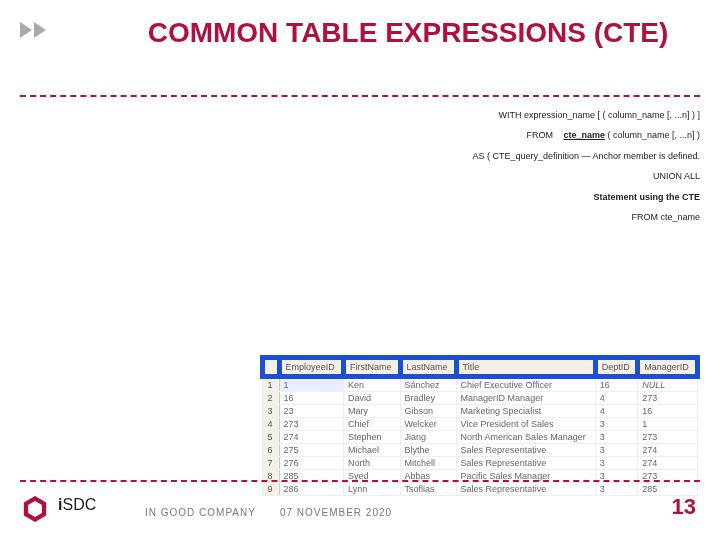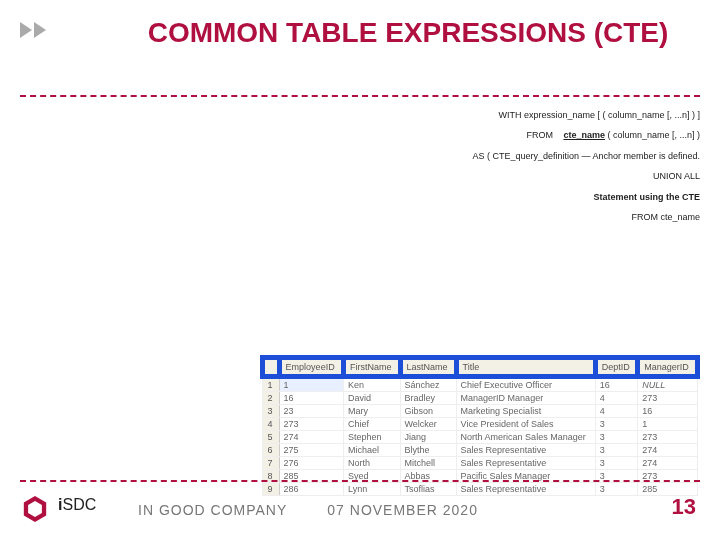--- a/index.html
+++ b/index.html
@@ -21,21 +21,21 @@
   .hilite { background: #e8f0ff; }
   .null { font-style: italic; color: #888; }
   .footer { position: absolute; bottom: 10px; left: 0; right: 0; height: 36px; }
   .logo { position: absolute; left: 22px; bottom: 8px; display: flex; gap: 10px; }
   .hex-outer { width: 26px; height: 26px; position: relative; }
   .hex { width: 26px; height: 26px; background: #b01040; clip-path: polygon(50% 0, 93% 25%, 93% 75%, 50% 100%, 7% 75%, 7% 25%); position: absolute; }
   .hex-inner { width: 16px; height: 16px; background: #fff; clip-path: polygon(50% 0, 93% 25%, 93% 75%, 50% 100%, 7% 75%, 7% 25%); position: absolute; top: 5px; left: 5px; }
   .logo-text { color: #222; font-size: 16px; }
   .logo-i { font-weight: bold; }
   .logo-s { font-weight: normal; }
-  .foot-center { position: absolute; left: 138px; bottom: 12px; display: flex; gap: 40px; font-size: 14px; letter-spacing: 1px; color: #777; }
+  .foot-center { position: absolute; left: 145px; bottom: 12px; display: flex; gap: 24px; font-size: 10px; letter-spacing: 1px; color: #777; }
   .page-num { position: absolute; right: 24px; bottom: 10px; color: #b01040; font-size: 22px; font-weight: bold; }
 </style>
 </head>
 <body>
 
 <div class="arrows">
   <div class="arrow"></div>
   <div class="arrow"></div>
 </div>
 

